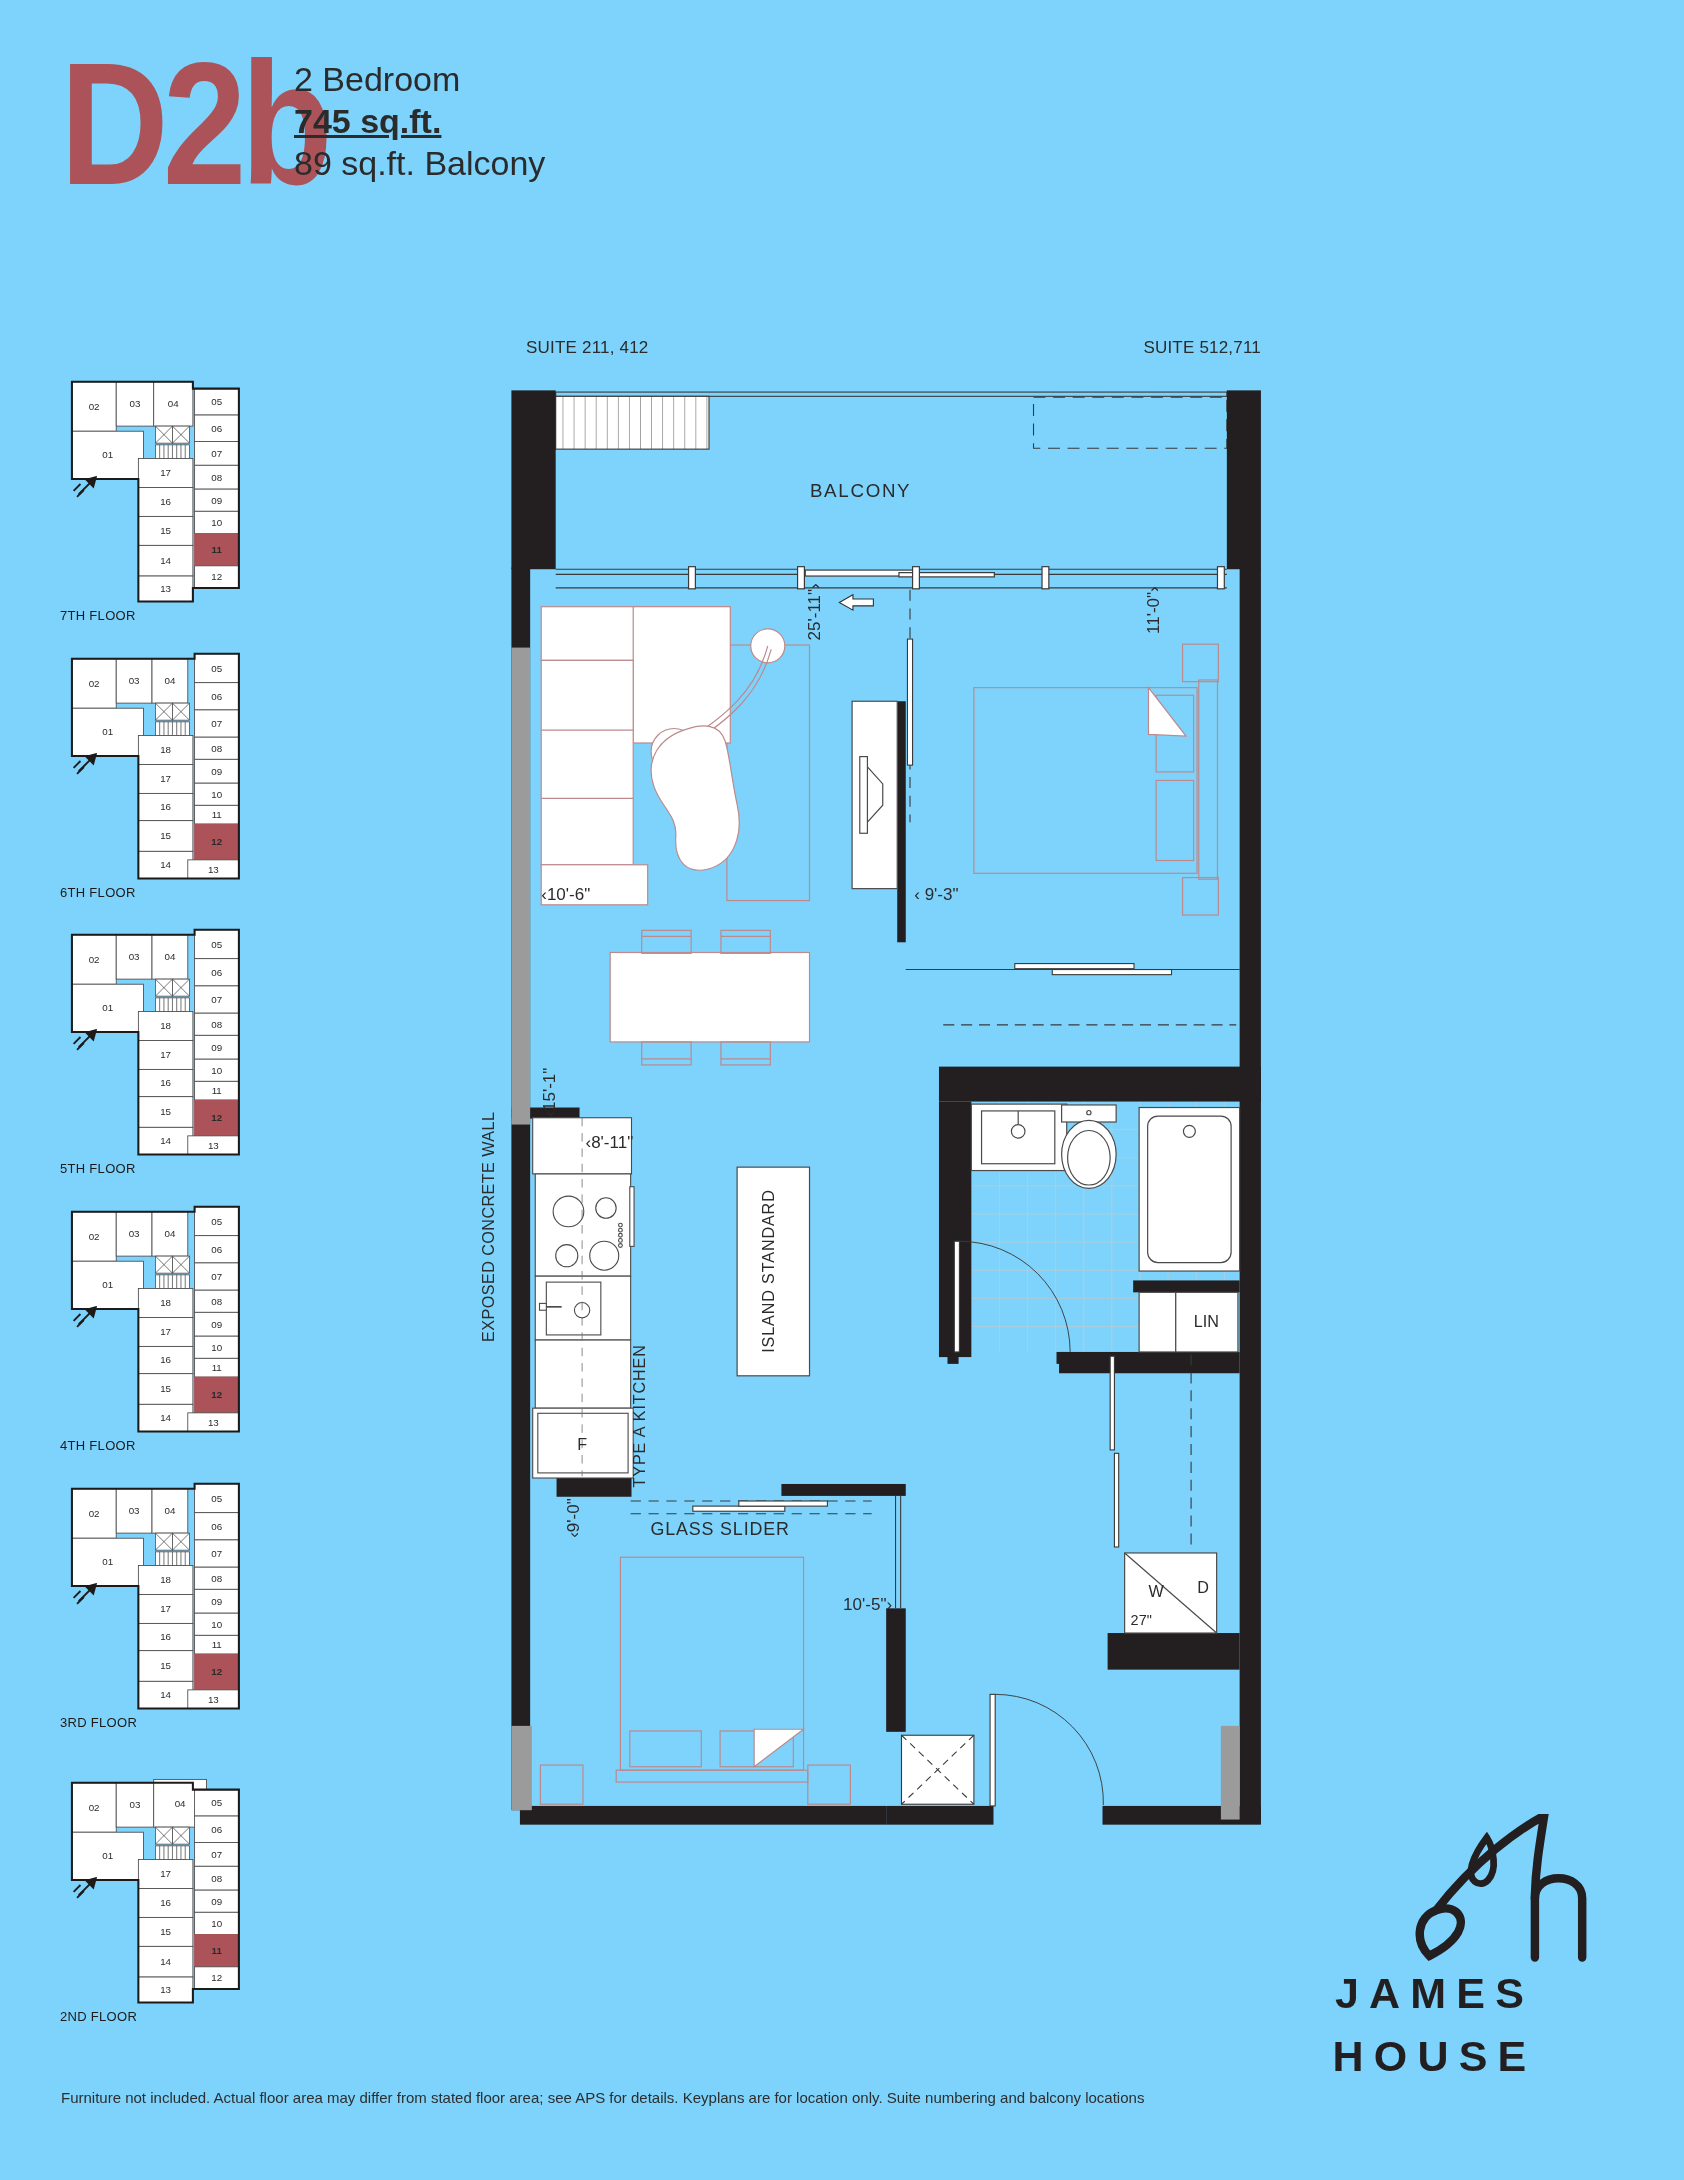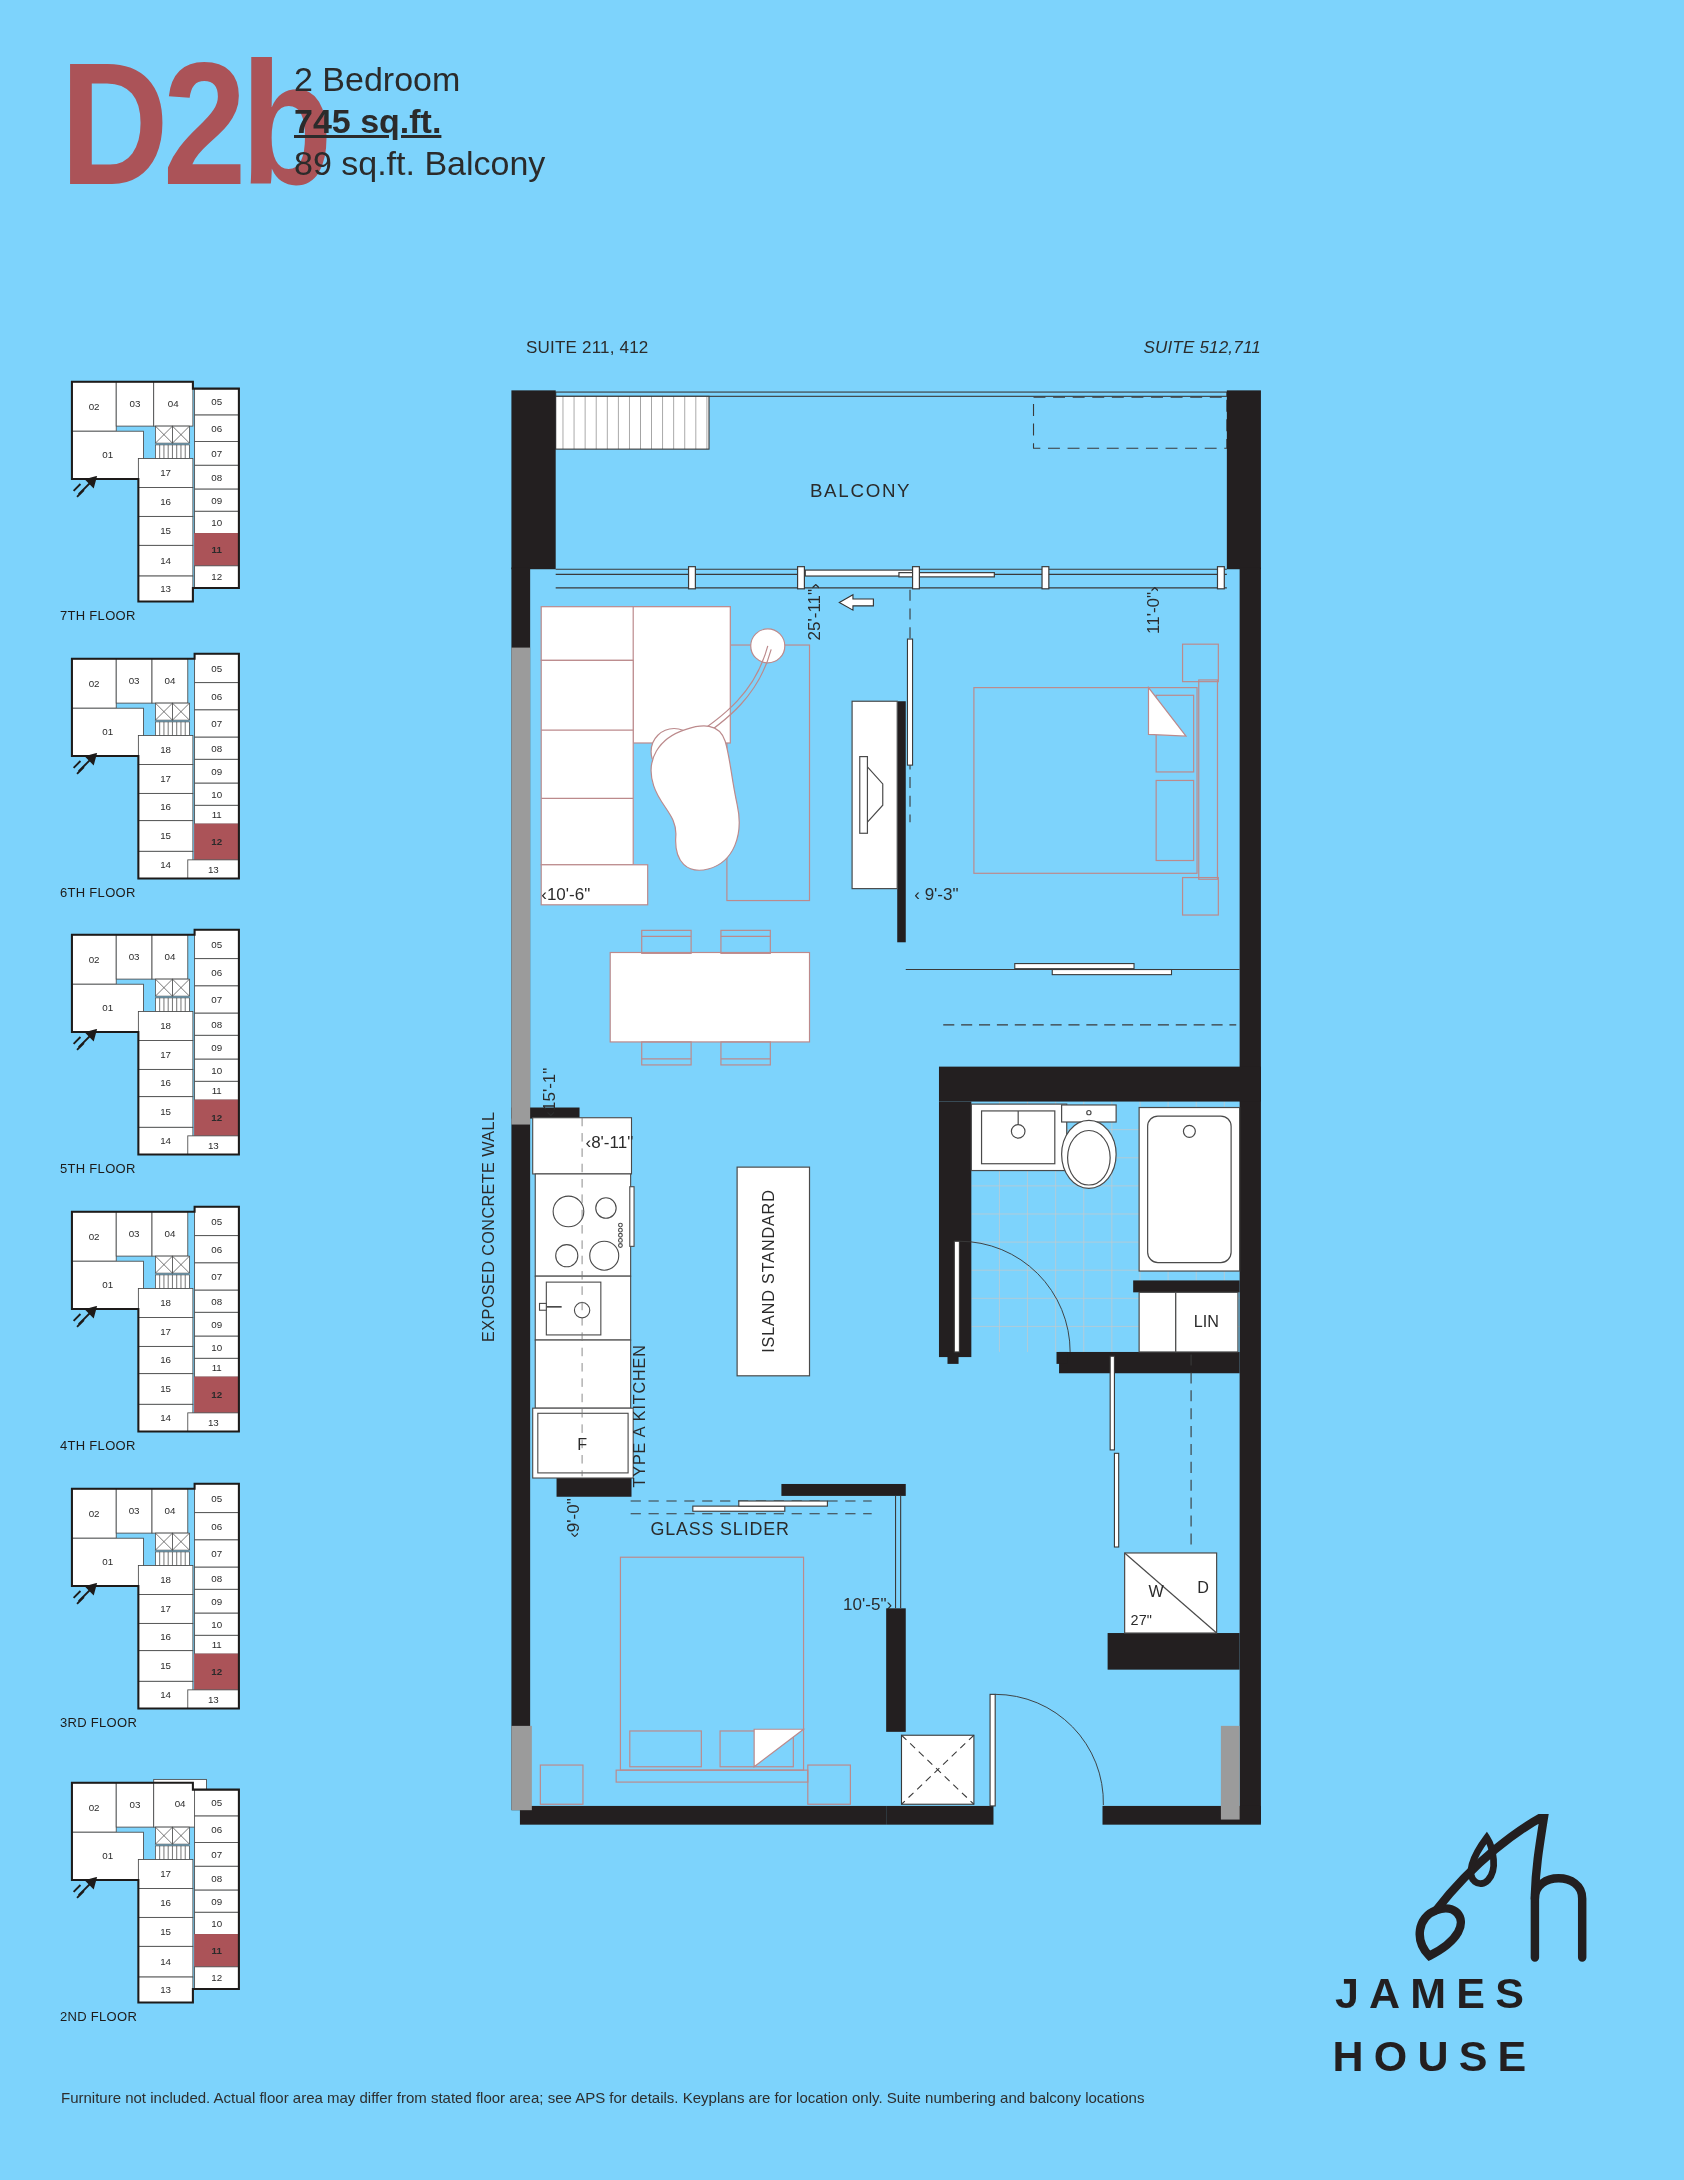--- a/index.html
+++ b/index.html
@@ -5,21 +5,21 @@
   html,body{margin:0;padding:0;background:#fff;}
   body{width:1685px;height:2181px;position:relative;font-family:"Liberation Sans",sans-serif;color:#231f20;}
   #page{position:absolute;inset:0;background:#7dd3fc;overflow:hidden;}
   .abs{position:absolute;}
   #plan-code{left:60px;top:36px;font-size:175px;font-weight:700;color:#ab5358;line-height:1;letter-spacing:-6.8px;transform:scaleX(.86);transform-origin:left top;}
   #unit-info{left:294px;top:58px;font-size:34px;line-height:42px;color:#2b2b2b;}
   #unit-info .b{font-weight:700;text-decoration:underline;}
   .suite-label{top:338px;font-size:17px;color:#2b2b2b;letter-spacing:0.2px;}
   #suite-center{left:707px;width:341px;text-align:center;line-height:22px;}
   #suite-left{left:526px;}
-  #suite-right{left:1116px;width:145px;text-align:right;font-style:italic;}
+  #suite-right{left:1116px;width:145px;text-align:right;}
   .kp-label{font-size:13px;font-weight:400;color:#1d1b1a;letter-spacing:0.3px;}
   #footer{left:61px;top:2085px;width:1295px;font-size:15px;line-height:25.6px;color:#2e2e2e;}
   #logo-text1,#logo-text2{left:1298px;width:273px;text-align:center;font-weight:700;font-size:43px;letter-spacing:10.2px;color:#231f20;}
   #logo-text1{top:1969px;}
   #logo-text2{top:2032px;}
   svg text{font-family:"Liberation Sans",sans-serif;fill:#2b2b2b;}
 </style>
 </head>
 <body>
 

